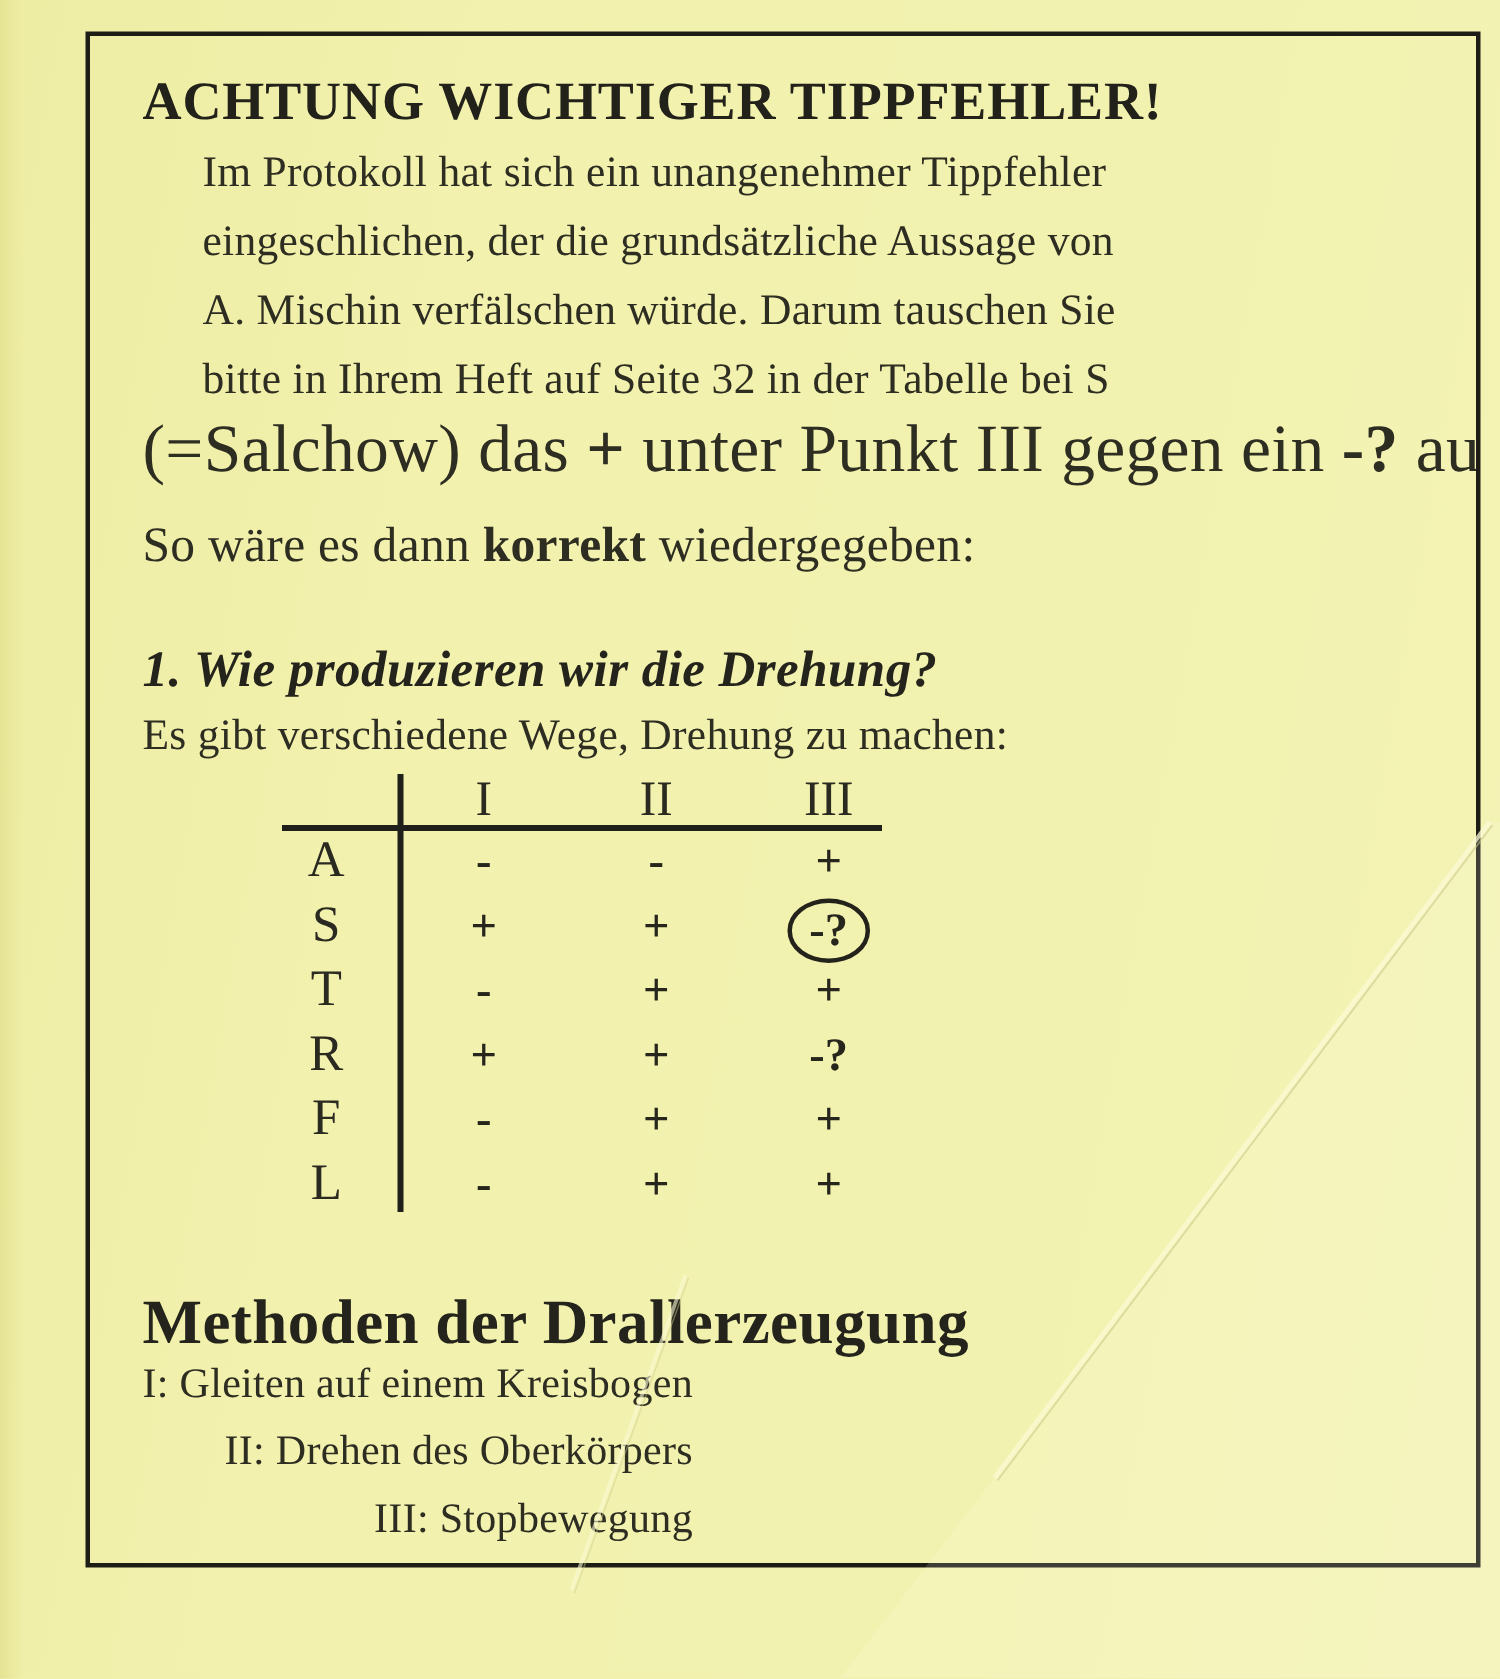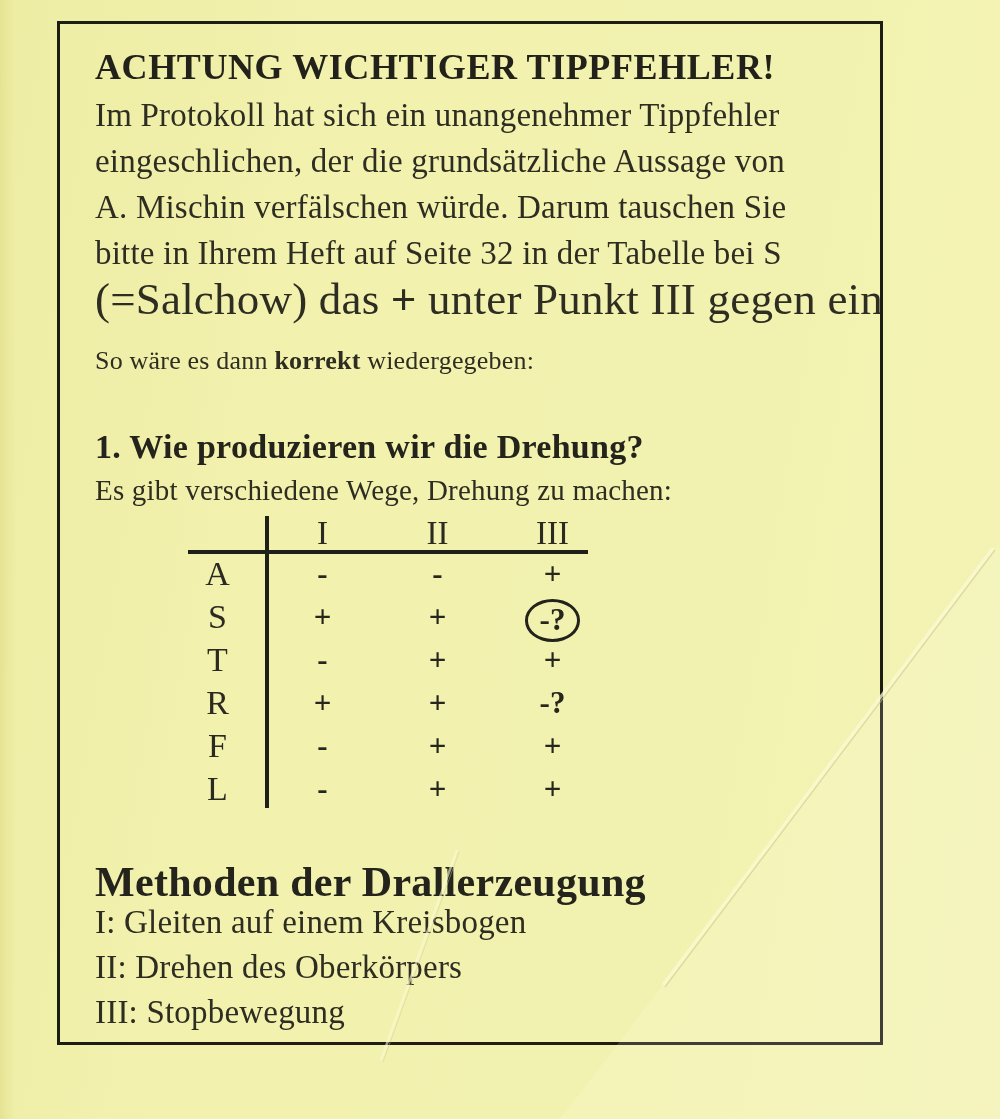--- a/index.html
+++ b/index.html
@@ -8,48 +8,48 @@
     background:#f1f0ab;
     font-family:"Liberation Serif","DejaVu Serif",serif;
     color:#2e2d22;
   }
   .paper{position:absolute;inset:0;
     background:linear-gradient(100deg,#eeeda4 0%,#f2f1ae 30%,#f2f2b0 70%,#f4f3b6 100%);}
   .edge-left{position:absolute;left:0;top:0;bottom:0;width:16px;
     background:linear-gradient(90deg,#e5e494 0%,rgba(229,228,148,0) 100%);}
   .creases{position:absolute;inset:0;pointer-events:none;z-index:5;}
   .frame{
-    position:absolute;left:57px;top:21px;width:826px;height:1024px;
+    position:absolute;left:57px;top:21px;width:930px;height:1024px;
     border:3px solid #1d1d16;box-sizing:border-box;overflow:hidden;
   }
   .abs{position:absolute;left:35px;white-space:pre;}
   .notice-title{top:22px;font-size:36px;font-weight:bold;letter-spacing:.6px;color:#22221a;}
-  .notice-body{top:68px;font-size:33px;line-height:46px;letter-spacing:.2px;}
+  .notice-body{top:68px;font-size:29px;line-height:46px;letter-spacing:.2px;margin-left:40px;}
   .notice-body-last{top:252px;font-size:45px;line-height:46px;letter-spacing:.2px;}
-  .correction{top:322px;font-size:26px;letter-spacing:.2px;}
+  .correction{top:322px;font-size:33px;letter-spacing:.2px;}
   .bold{font-weight:bold;}
-  .q-heading{top:404px;font-size:34px;font-weight:bold;letter-spacing:.3px;color:#24241c;}
+  .q-heading{top:404px;font-size:34px;font-weight:bold;letter-spacing:.3px;color:#24241c;font-style:italic;}
   .q-sub{top:450px;font-size:29px;letter-spacing:.2px;}
   .table-wrap{position:absolute;left:110px;top:490px;width:440px;height:300px;}
   .sk-table{
     display:grid;grid-template-columns:95px 115px 115px 115px;
     grid-template-rows:38px repeat(6,43px);
   }
   .cell{display:flex;align-items:center;justify-content:center;}
   .th{font-size:33px;color:#2a2a20;}
   .rowlabel{font-size:34px;color:#2a2a20;}
   .td{font-size:31px;font-weight:bold;color:#26261d;}
   .vrule{position:absolute;left:95px;top:2px;width:4px;height:292px;background:#20201a;}
   .hrule{position:absolute;left:18px;top:36px;width:400px;height:4px;background:#20201a;}
   .circle{
     display:inline-block;border:3px solid #23231c;border-radius:50%;
     padding:2px 12px 4px;transform:translateY(4px);line-height:1;
   }
   .methods-heading{top:834px;font-size:42px;font-weight:bold;letter-spacing:.3px;color:#24241c;}
-  .methods-list{top:876px;font-size:33px;line-height:45px;letter-spacing:.2px;}
+  .methods-list{top:876px;font-size:28px;line-height:45px;letter-spacing:.2px;text-align:right;}
 </style>
 </head>
 <body>
 
 <div class="paper">
   <div class="edge-left"></div>
 
   <div class="frame">
 
     <div class="abs notice-title">ACHTUNG WICHTIGER TIPPFEHLER!</div>

